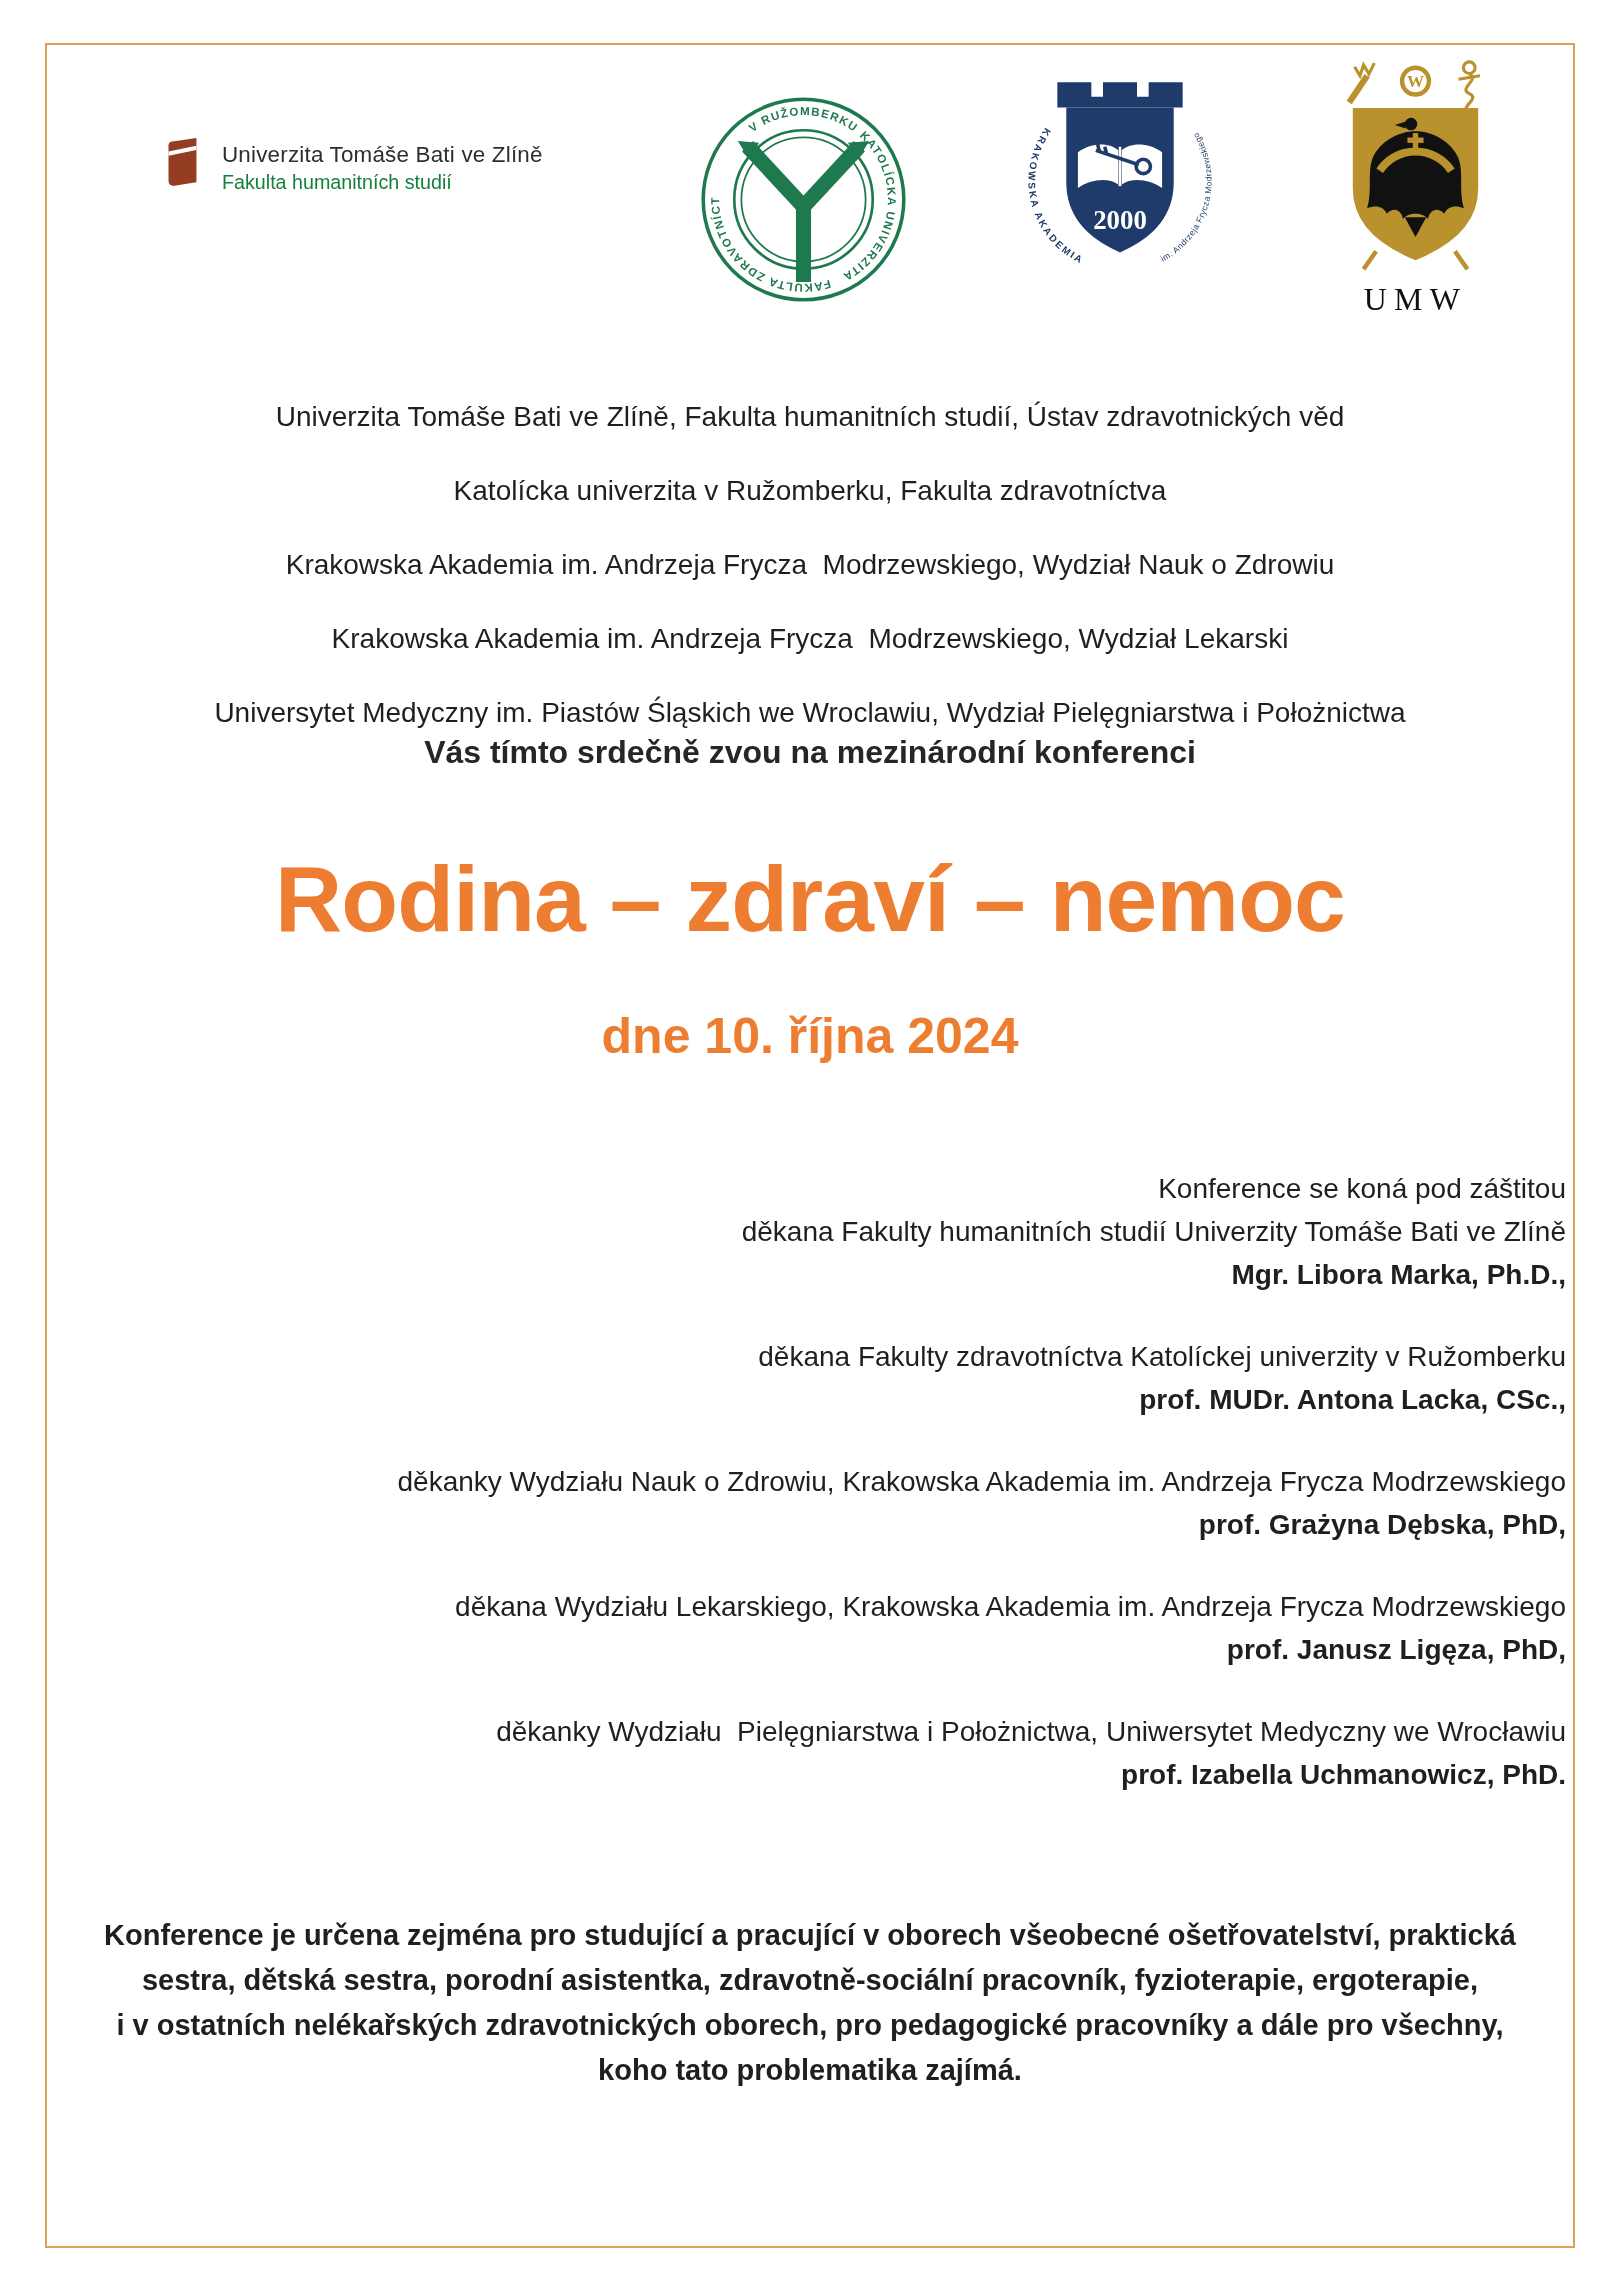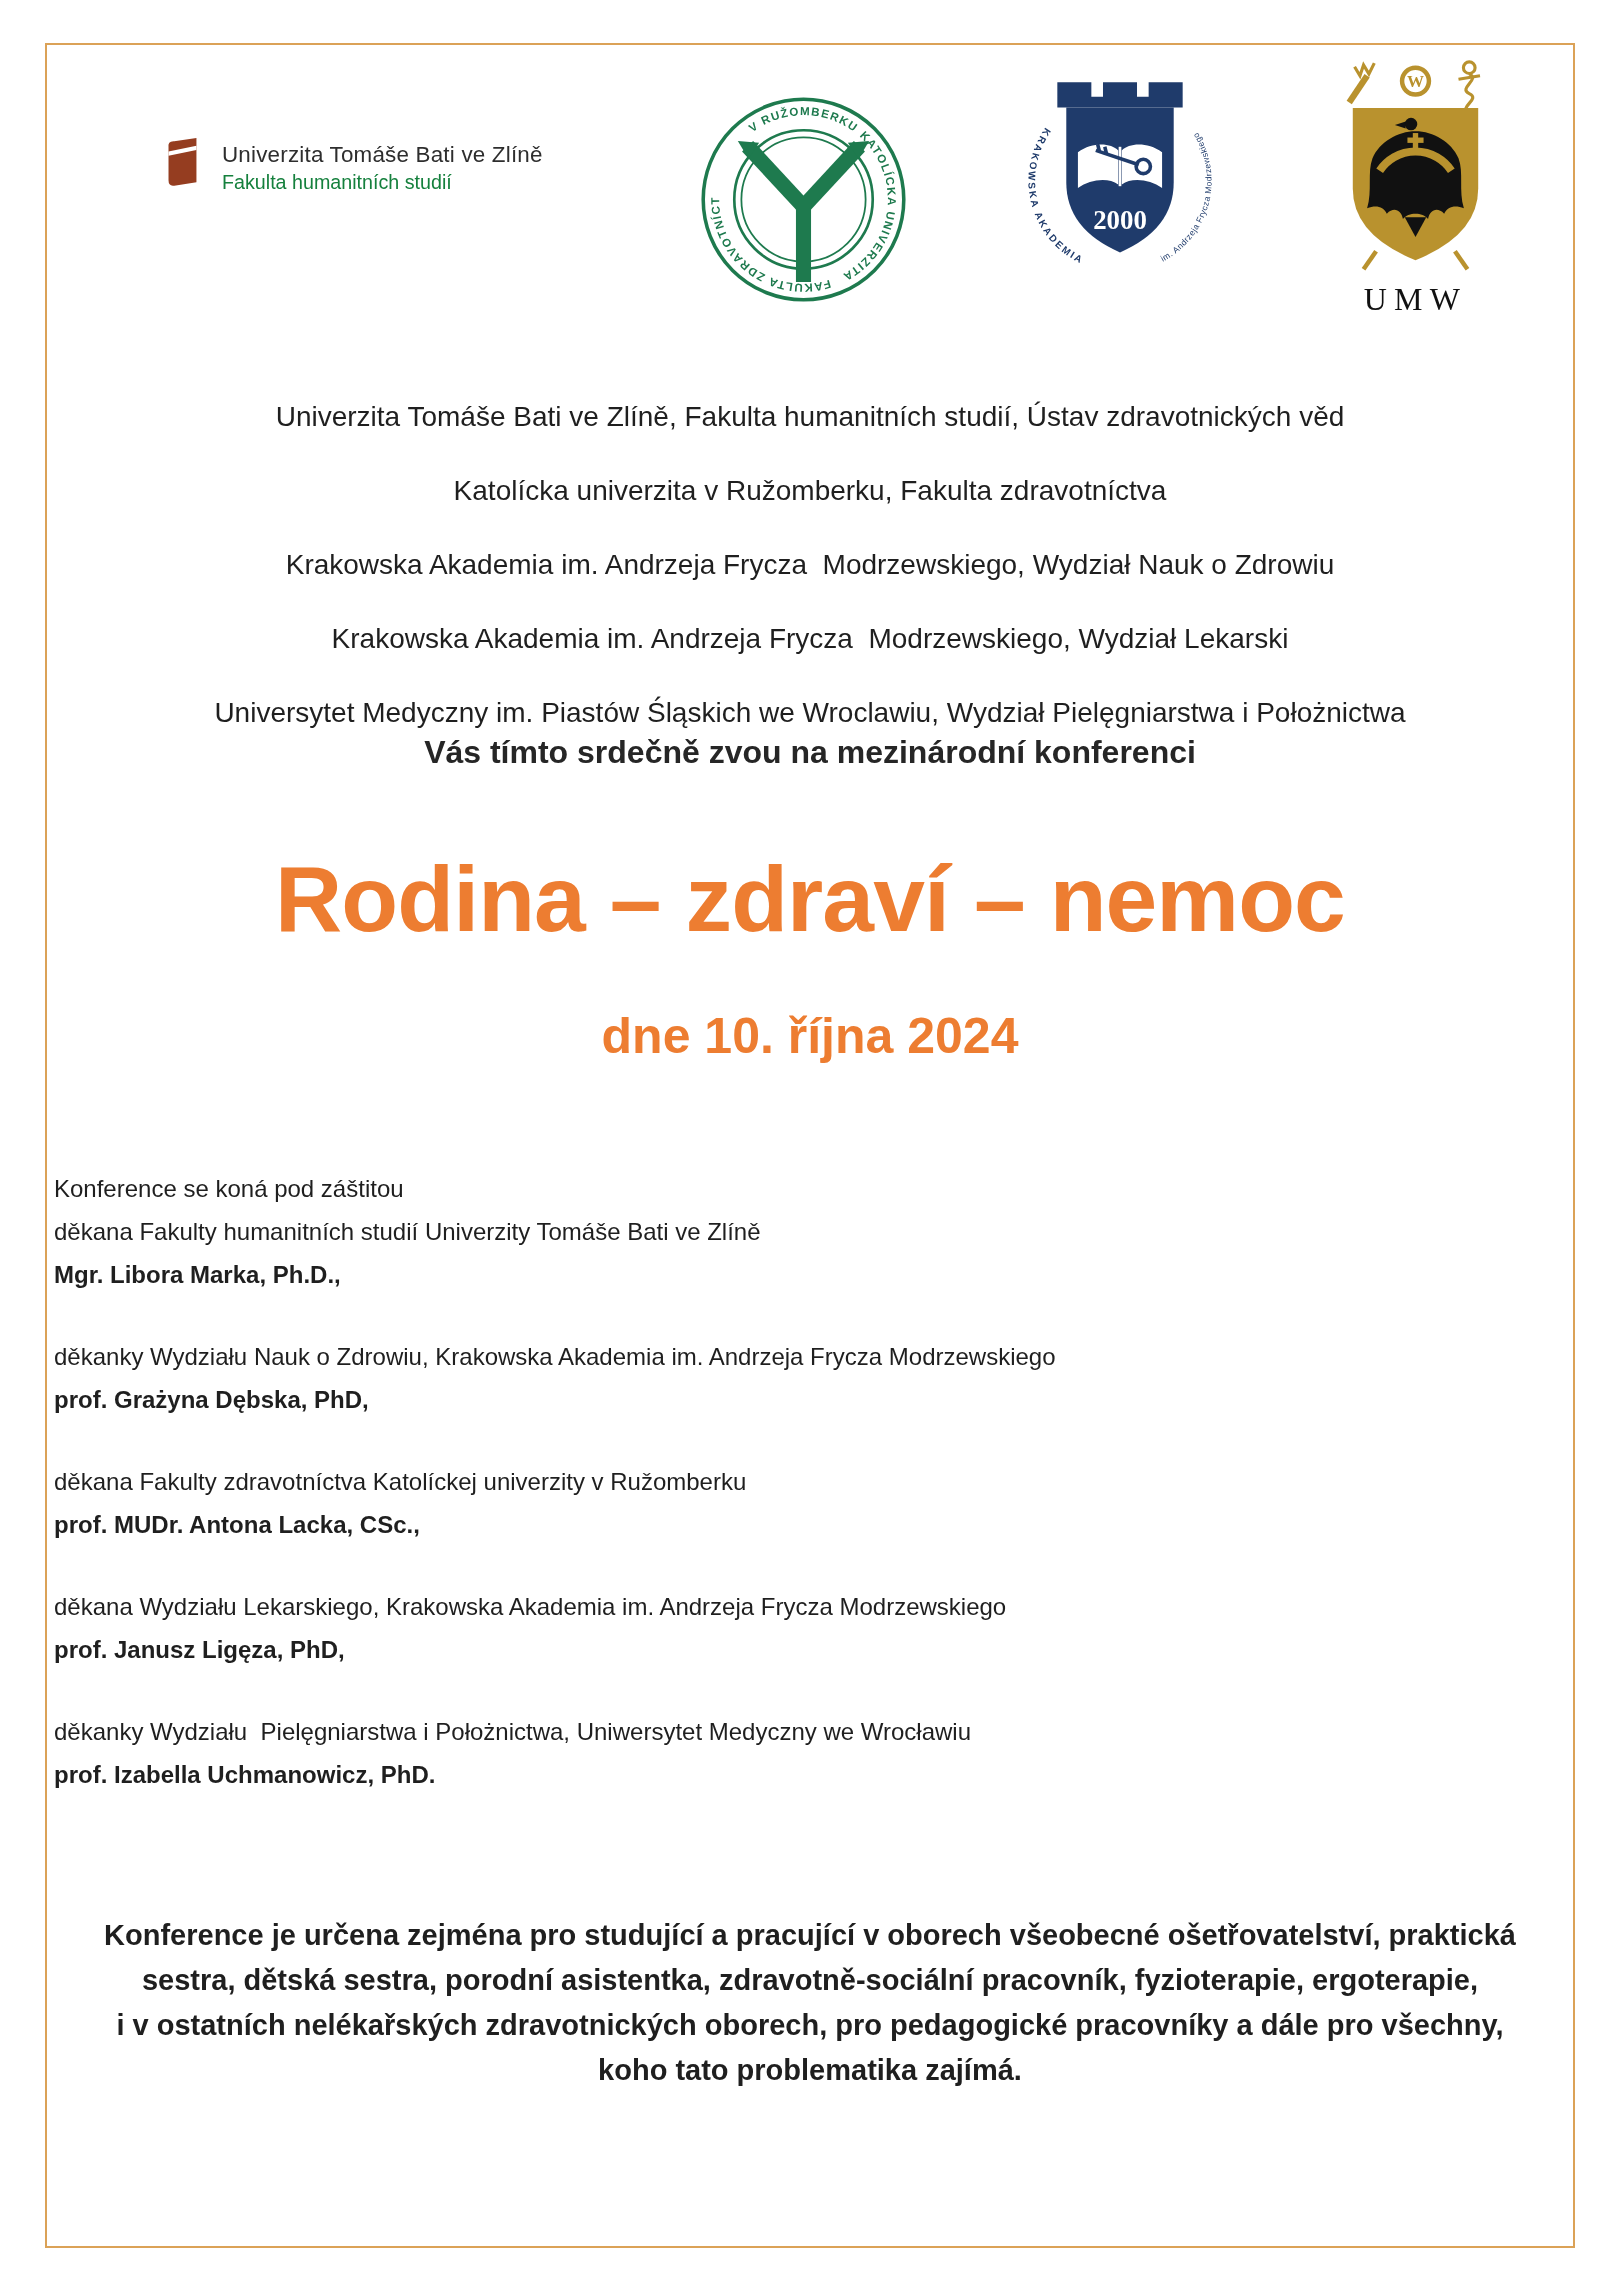--- a/index.html
+++ b/index.html
@@ -23,22 +23,22 @@
   
   .organizers{position:absolute;left:54px;right:54px;top:365px;text-align:center;
     font-size:28px;line-height:45px;font-weight:400;}
   .organizers div{white-space:pre-wrap;margin-top:29px;}
   .lead{position:absolute;left:54px;right:54px;top:734px;text-align:center;
     font-size:32px;font-weight:700;color:#262626;}
   .title{position:absolute;left:0;right:0;top:831px;margin:15px;text-align:center;
     font-size:93px;font-weight:700;color:#ED7D31;letter-spacing:-0.9px;}
   .dateline{position:absolute;left:0;right:0;top:1007px;text-align:center;
     font-size:50px;font-weight:700;color:#ED7D31;}
-  .patronage{position:absolute;left:54px;right:54px;top:1167px;text-align:left;
-    font-size:24px;line-height:43px;}
+  .patronage{position:absolute;left:64px;right:54px;top:1167px;text-align:right;
+    font-size:28px;line-height:43px;}
   .pat-entry{margin-bottom:39px;}
   .pat-role{white-space:pre-wrap;}
   .pat-name{font-weight:700;}
   .audience{position:absolute;left:36px;right:36px;top:1913px;text-align:center;
     font-size:29px;font-weight:700;line-height:45px;}
 </style>
 </head>
 <body>
 
 <div class="page">
@@ -156,26 +156,26 @@
   <h1 class="title">Rodina – zdraví – nemoc</h1>
   <div class="dateline">dne 10. října 2024</div>
 
   <section class="patronage">
     <div class="pat-intro">Konference se koná pod záštitou</div>
     <div class="pat-entry">
       <div class="pat-role">děkana Fakulty humanitních studií Univerzity Tomáše Bati ve Zlíně</div>
       <div class="pat-name">Mgr. Libora Marka, Ph.D.,</div>
     </div>
     <div class="pat-entry">
+      <div class="pat-role">děkana Fakulty zdravotníctva Katolíckej univerzity v Ružomberku</div>
+      <div class="pat-name">prof. MUDr. Antona Lacka, CSc.,</div>
+    </div>
+    <div class="pat-entry">
       <div class="pat-role">děkanky Wydziału Nauk o Zdrowiu, Krakowska Akademia im. Andrzeja Frycza Modrzewskiego</div>
       <div class="pat-name">prof. Grażyna Dębska, PhD,</div>
-    </div>
-    <div class="pat-entry">
-      <div class="pat-role">děkana Fakulty zdravotníctva Katolíckej univerzity v Ružomberku</div>
-      <div class="pat-name">prof. MUDr. Antona Lacka, CSc.,</div>
     </div>
     <div class="pat-entry">
       <div class="pat-role">děkana Wydziału Lekarskiego, Krakowska Akademia im. Andrzeja Frycza Modrzewskiego</div>
       <div class="pat-name">prof. Janusz Ligęza, PhD,</div>
     </div>
     <div class="pat-entry">
       <div class="pat-role">děkanky Wydziału  Pielęgniarstwa i Położnictwa, Uniwersytet Medyczny we Wrocławiu</div>
       <div class="pat-name">prof. Izabella Uchmanowicz, PhD.</div>
     </div>
   </section>

